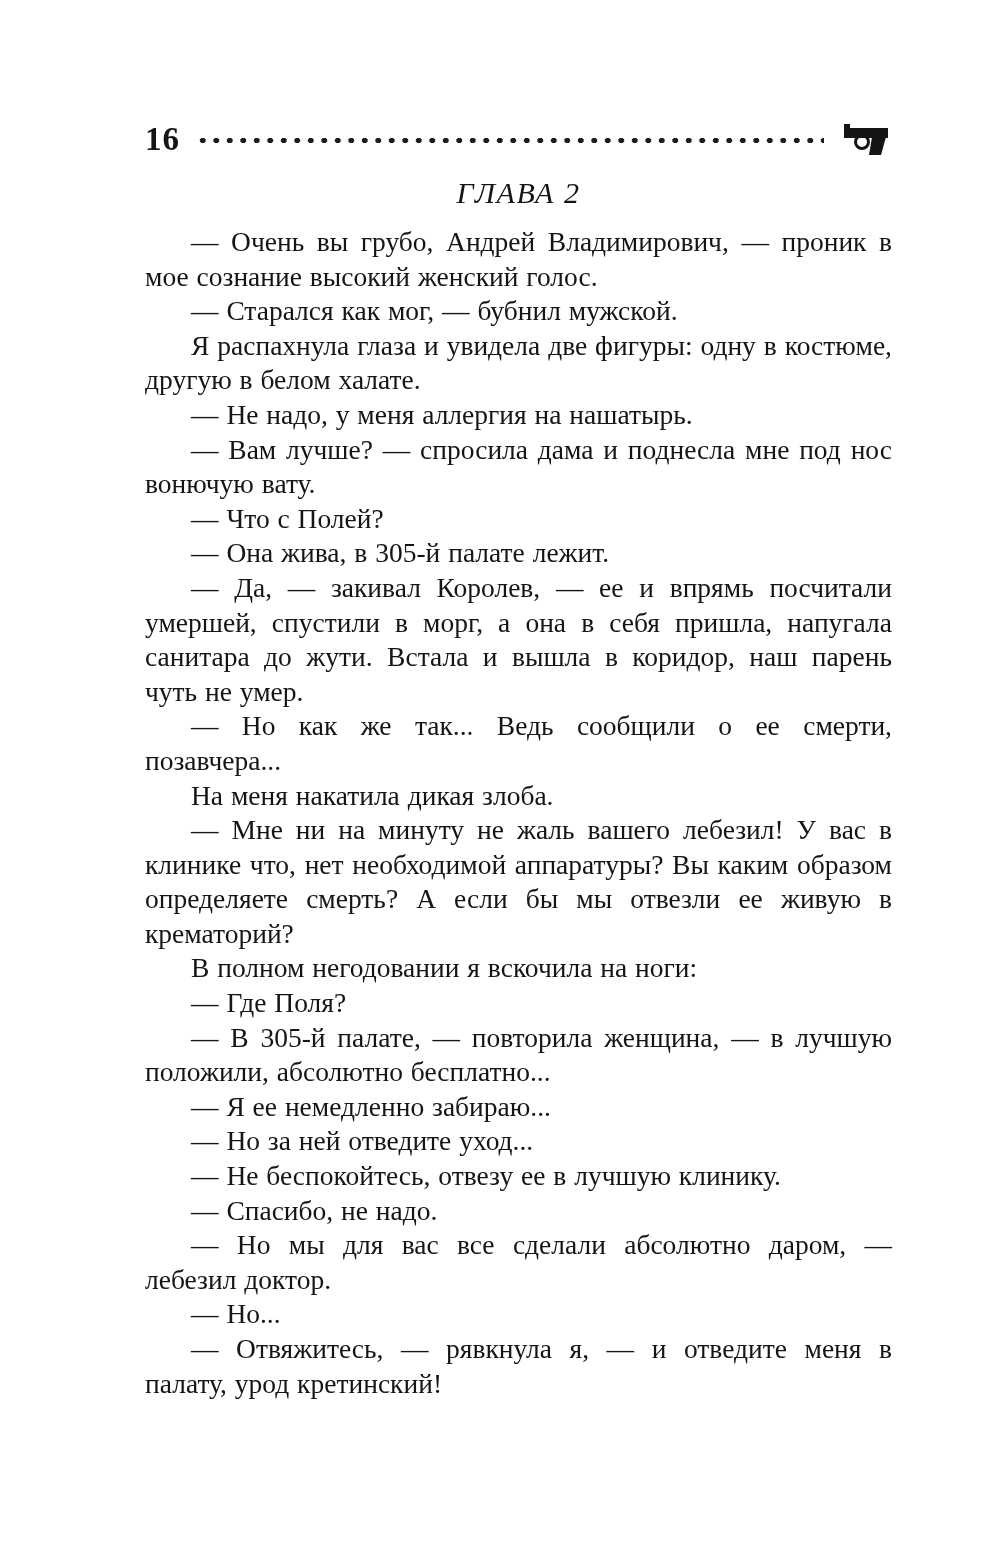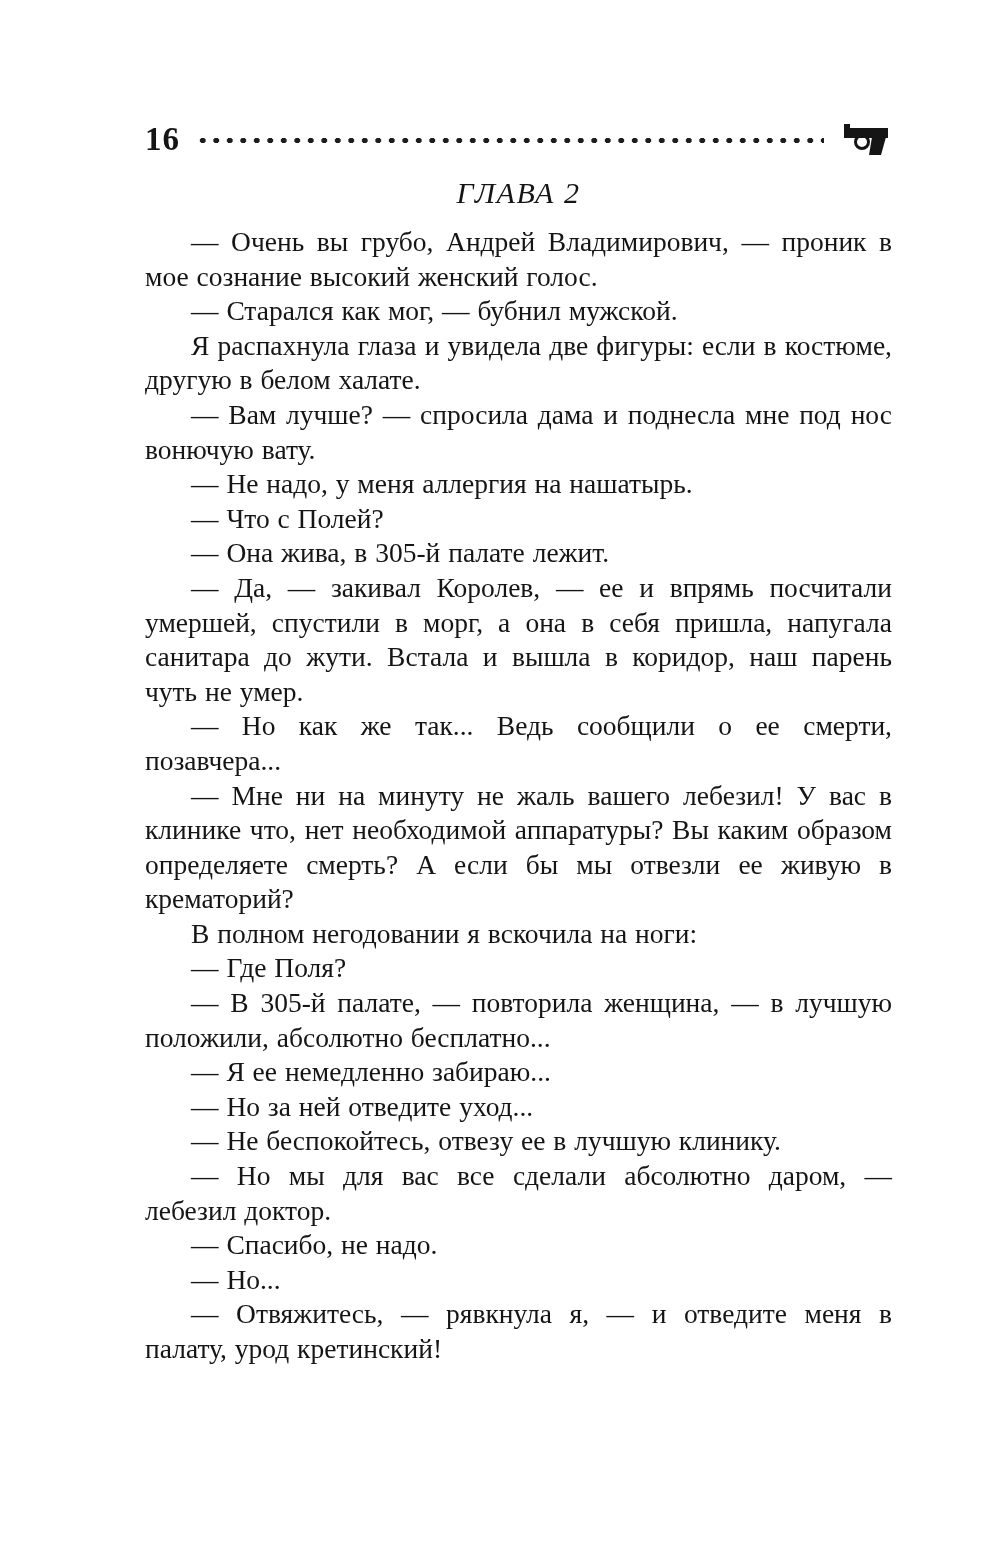--- a/index.html
+++ b/index.html
@@ -77,33 +77,34 @@
         <circle cx="20" cy="20" r="6.5" fill="none" stroke="#151515" stroke-width="3"></circle>
       </svg>
     </span>
   </div>
 
   <div class="chapter-title">ГЛАВА 2</div>
 
   <div class="text-body">
     <p class="para">— Очень вы грубо, Андрей Владимирович, — проник в мое сознание высокий женский голос.</p>
     <p class="para">— Старался как мог, — бубнил мужской.</p>
-    <p class="para">Я распахнула глаза и увидела две фигуры: если в костюме, другую в белом халате.</p>
+    <p class="para">Я распахнула глаза и увидела две фигуры: одну в костюме, другую в белом халате.</p>
+    <p class="para">— Не надо, у меня аллергия на нашатырь.</p>
     <p class="para">— Вам лучше? — спросила дама и поднесла мне под нос вонючую вату.</p>
-    <p class="para">— Не надо, у меня аллергия на нашатырь.</p>
     <p class="para">— Что с Полей?</p>
     <p class="para">— Она жива, в 305-й палате лежит.</p>
     <p class="para">— Да, — закивал Королев, — ее и впрямь посчитали умершей, спустили в морг, а она в себя пришла, напугала санитара до жути. Встала и вышла в коридор, наш парень чуть не умер.</p>
     <p class="para">— Но как же так... Ведь сообщили о ее смерти, позавчера...</p>
+    <p class="para">На меня накатила дикая злоба.</p>
     <p class="para">— Мне ни на минуту не жаль вашего лебезил! У вас в клинике что, нет необходимой аппаратуры? Вы каким образом определяете смерть? А если бы мы отвезли ее живую в крематорий?</p>
     <p class="para">В полном негодовании я вскочила на ноги:</p>
     <p class="para">— Где Поля?</p>
     <p class="para">— В 305-й палате, — повторила женщина, — в лучшую положили, абсолютно бесплатно...</p>
     <p class="para">— Я ее немедленно забираю...</p>
     <p class="para">— Но за ней отведите уход...</p>
     <p class="para">— Не беспокойтесь, отвезу ее в лучшую клинику.</p>
+    <p class="para">— Спасибо, не надо.</p>
     <p class="para">— Но мы для вас все сделали абсолютно даром, — лебезил доктор.</p>
-    <p class="para">— Спасибо, не надо.</p>
     <p class="para">— Но...</p>
     <p class="para">— Отвяжитесь, — рявкнула я, — и отведите меня в палату, урод кретинский!</p>
   </div>
 
 </div>
 
 </body></html>

